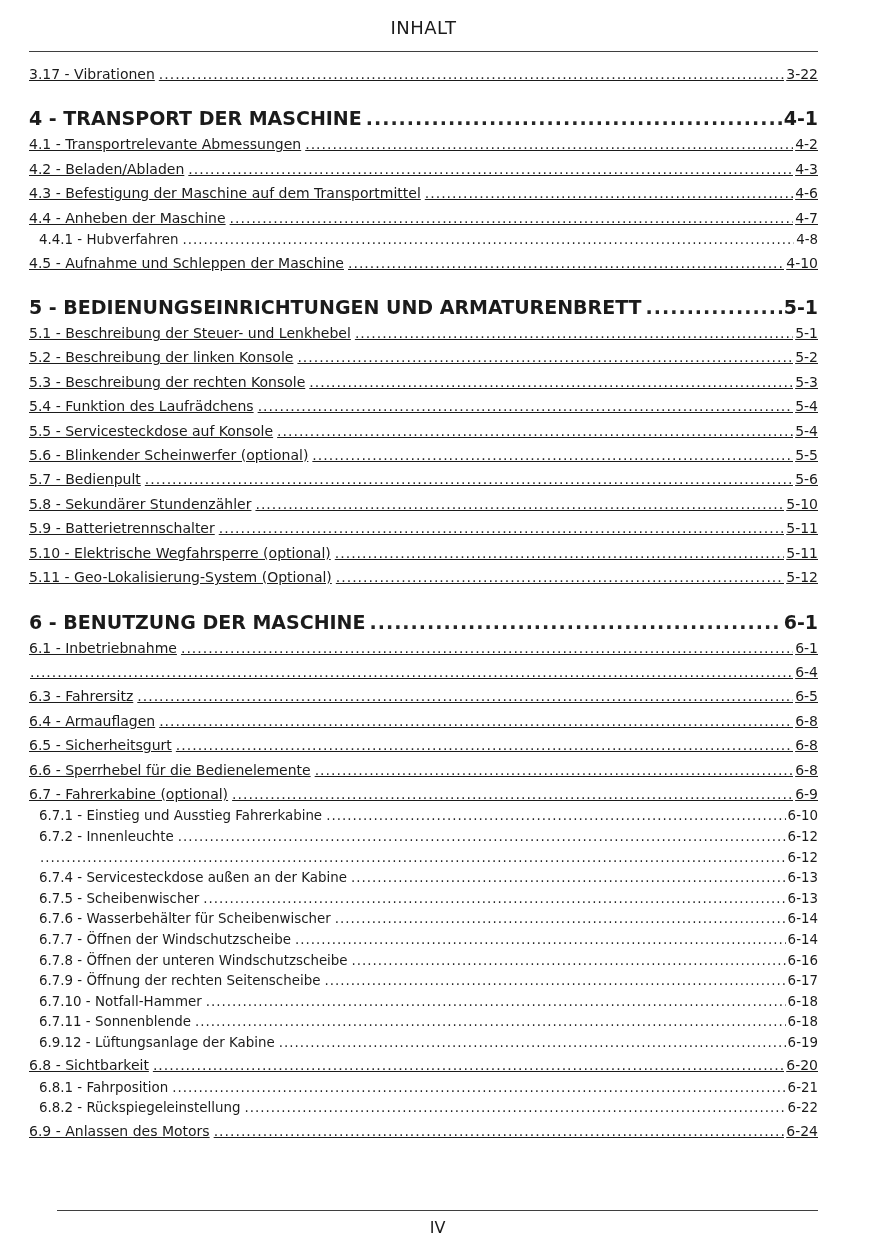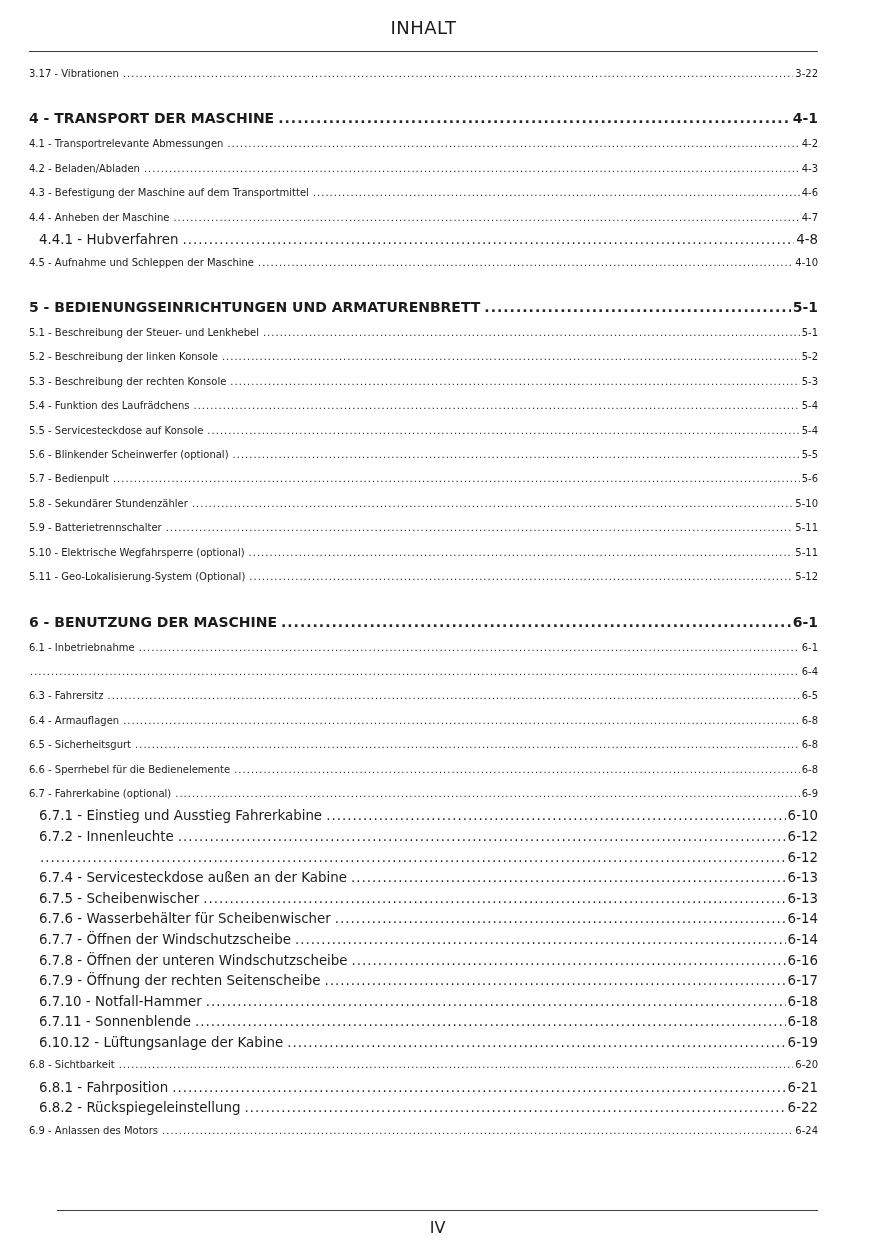--- a/index.html
+++ b/index.html
@@ -26,22 +26,22 @@
   .toc-row .dots {
     flex: 1 1 auto;
     overflow: hidden;
     white-space: nowrap;
     letter-spacing: 1px;
     padding: 0 3px 0 1px;
     color: #262626;
   }
   .toc-row .page-num { white-space: nowrap; padding-left: 2px; }
 
-  .row-heading { font-weight: bold; font-size: 14px; line-height: 27px; margin-top: 19px; }
-  .row-level1  { font-size: 10px; line-height: 24.4px; }
+  .row-heading { font-weight: bold; font-size: 19px; line-height: 27px; margin-top: 19px; }
+  .row-level1  { font-size: 14px; line-height: 24.4px; text-decoration: underline; }
   .row-level2  { font-size: 13.4px; line-height: 20.6px; padding-left: 10px; }
 
   .doc-footer {
     position: absolute;
     left: 57px; right: 57px; top: 1210px;
     text-align: center;
   }
   .footer-rule { border: none; border-top: 1.5px solid #3f3f3f; }
   .footer-label { display: inline-block; margin-top: 7px; font-size: 16px; }
 </style>
@@ -250,21 +250,21 @@
           <span class="label">6.7.10 - Notfall-Hammer</span>
           <span class="dots" aria-hidden="true">....................................................................................................................................................................................................................................................................</span>
           <span class="page-num">6-18</span>
         </div>
         <div class="toc-row row-level2">
           <span class="label">6.7.11 - Sonnenblende</span>
           <span class="dots" aria-hidden="true">....................................................................................................................................................................................................................................................................</span>
           <span class="page-num">6-18</span>
         </div>
         <div class="toc-row row-level2">
-          <span class="label">6.10.12 - Lüftungsanlage der Kabine</span>
+          <span class="label">6.9.12 - Lüftungsanlage der Kabine</span>
           <span class="dots" aria-hidden="true">....................................................................................................................................................................................................................................................................</span>
           <span class="page-num">6-19</span>
         </div>
         <div class="toc-row row-level1">
           <span class="label">6.8 - Sichtbarkeit</span>
           <span class="dots" aria-hidden="true">....................................................................................................................................................................................................................................................................</span>
           <span class="page-num">6-20</span>
         </div>
         <div class="toc-row row-level2">
           <span class="label">6.8.1 - Fahrposition</span>

